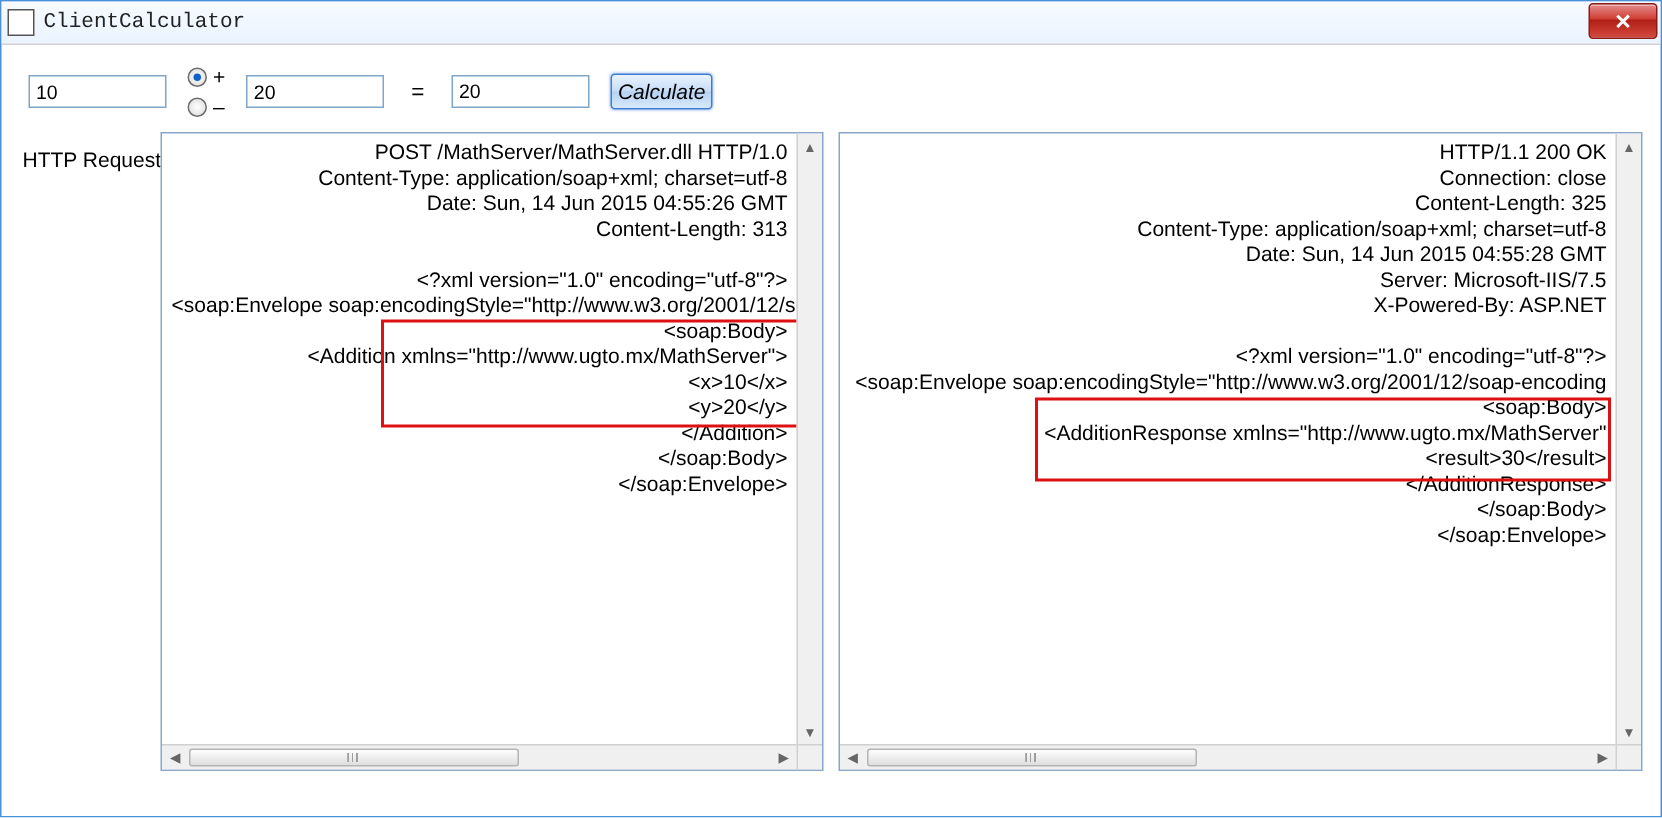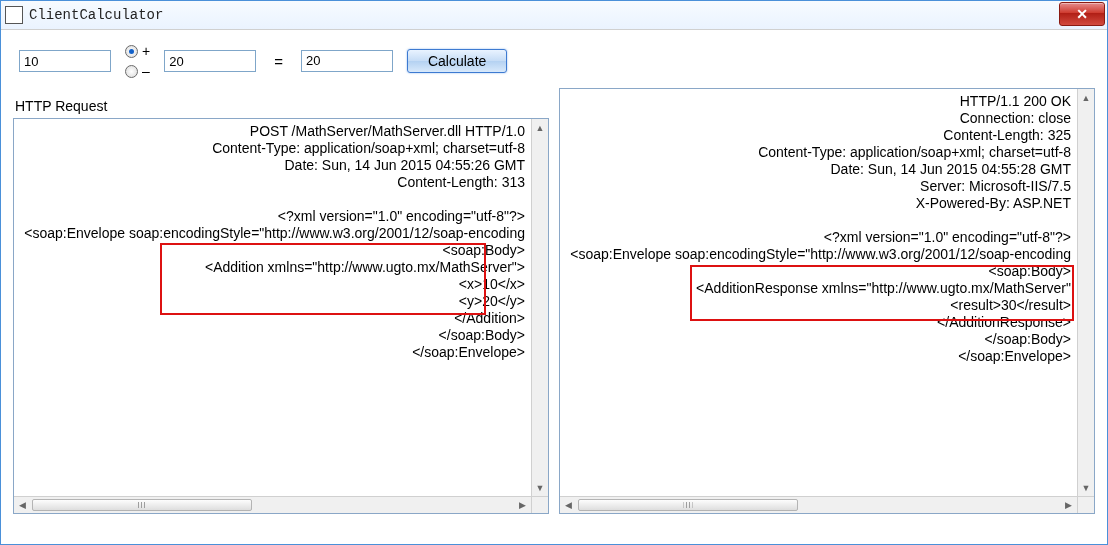--- a/index.html
+++ b/index.html
@@ -113,39 +113,40 @@
     width: 5px;
     height: 5px;
     border-radius: 50%;
     background: #1261c9;
   }
   .equals {
     font-size: 15px;
     padding: 0 4px;
   }
   .calc-btn {
-    padding: 3px 20px;
+    padding: 3px 4px;
     font-size: 14px;
     background: linear-gradient(#e9f3ff, #c7ddf6 48%, #b5d2f2 52%, #d8e9fb);
     border: 1px solid #3d7ad1;
     border-radius: 3px;
     cursor: pointer;
     box-shadow: 0 0 2px rgba(60,130,220,0.6);
+    font-style: italic;
   }
   .panels {
     display: flex;
     padding: 0 12px 12px 12px;
     gap: 10px;
     height: calc(100% - 105px);
     box-sizing: border-box;
   }
   .panel {
     flex: 1 1 50%;
     display: flex;
-    flex-direction: column;
+    flex-direction: row;
     min-width: 0;
   }
   .panel-label {
     font-size: 14px;
     margin: 10px 0 4px 2px;
   }
   .panel-box {
     flex: 1;
     border: 1px solid #8aa7c7;
     position: relative;

